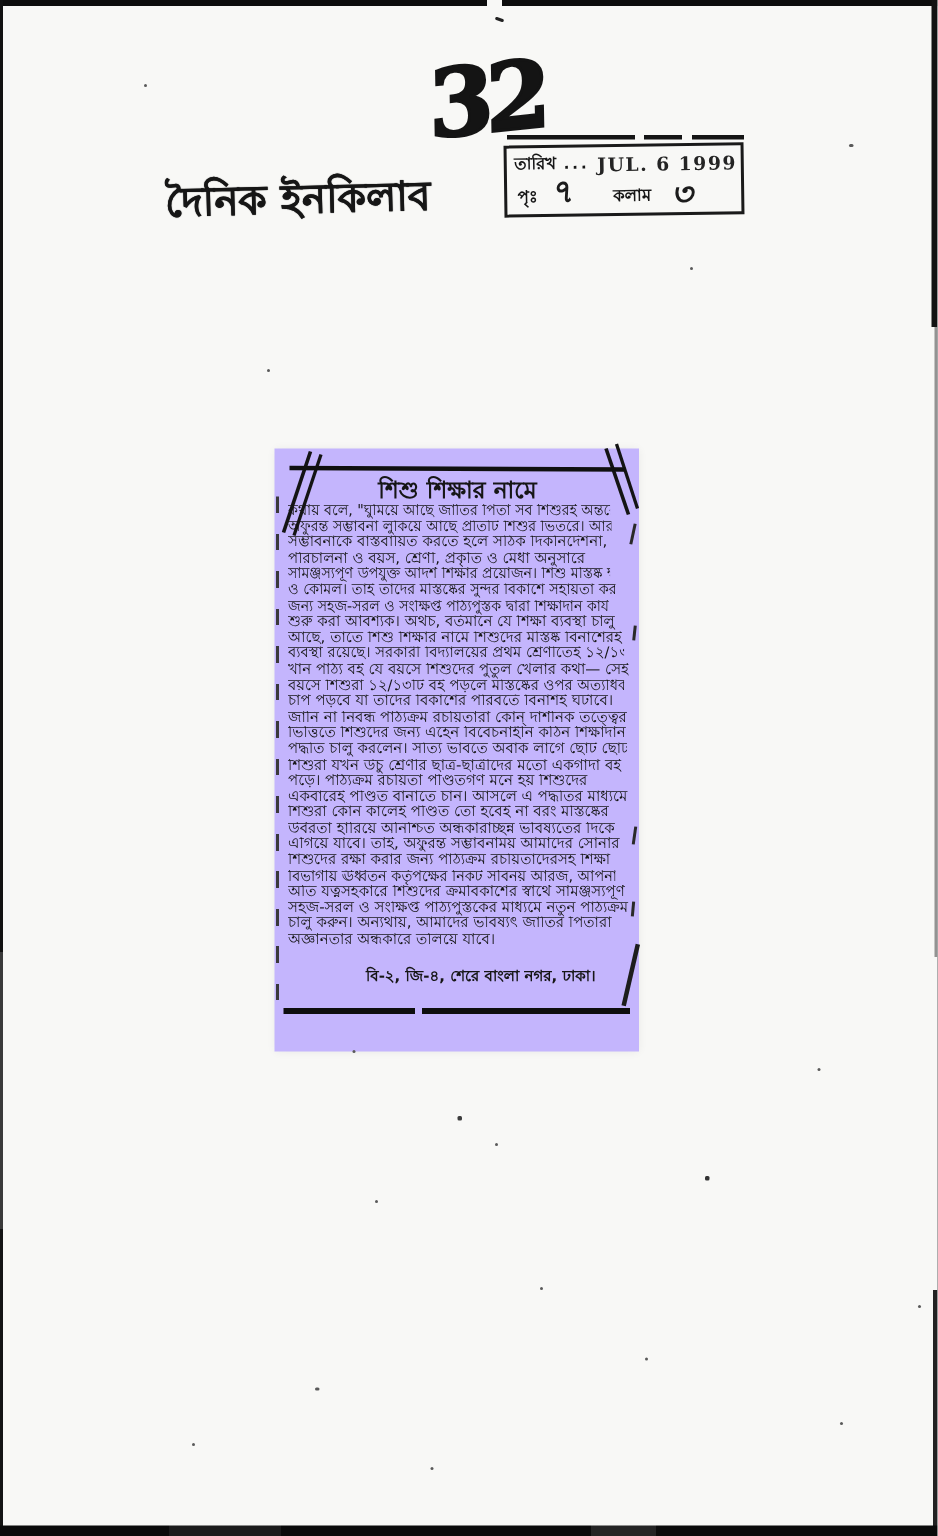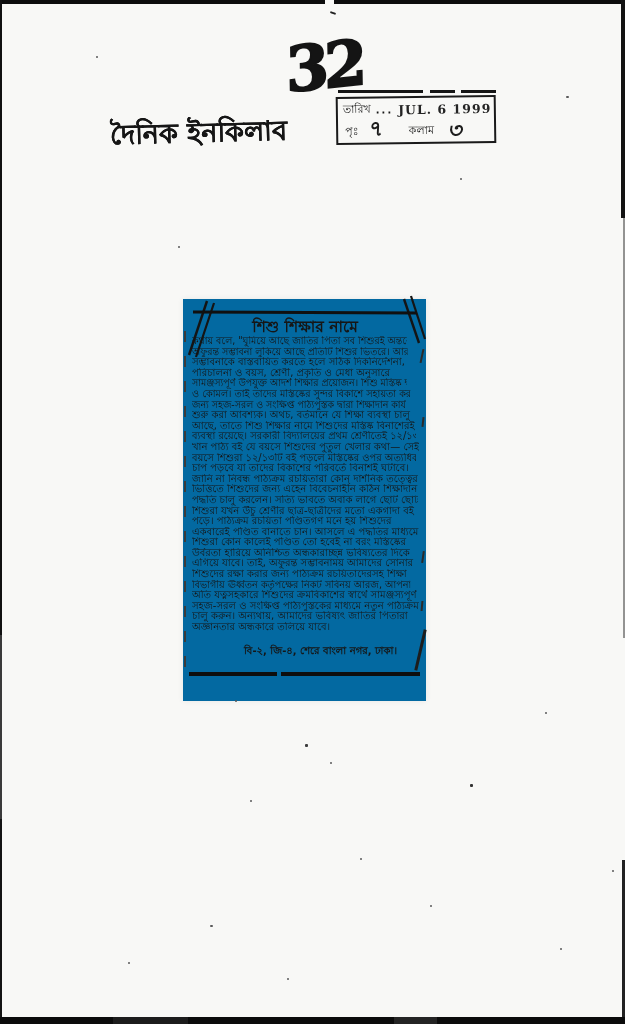--- a/index.html
+++ b/index.html
@@ -29,32 +29,32 @@
   .masthead-text{font-size:27px;font-weight:bold;white-space:nowrap;overflow:hidden;width:180px;
     text-shadow:0 0 .6px #000;}
   
   .stamp-topline{position:absolute;left:338px;top:90px;width:158px;height:2.5px;
     background:linear-gradient(90deg,#151515 0 54%,transparent 54% 58%,#151515 58% 74%,transparent 74% 78%,#151515 78% 100%);}
   .stamp-box{position:absolute;left:336px;top:96px;width:160px;height:48px;
     border:2px solid #1a1a1a;transform:rotate(-.8deg);box-sizing:border-box;}
   .stamp-row{display:flex;align-items:center;white-space:nowrap;}
   .stamp-row1{margin:2px 5px 0;gap:5px;}
   .stamp-row2{margin:0 7px;gap:5px;height:24px;}
-  .stamp-label{font-size:11px;font-weight:normal;}
+  .stamp-label{font-size:11px;font-weight:bold;}
   .stamp-dots{font-size:10px;letter-spacing:2px;font-weight:bold;}
   .stamp-date{font-family:"DejaVu Serif",serif;font-weight:bold;font-size:12.5px;
     letter-spacing:1px;color:#242424;}
   .hand-num{font-family:"DejaVu Serif",serif;font-style:italic;font-weight:bold;
     font-size:22px;line-height:1;color:#1c1c1c;}
   .hand-page{transform:rotate(-10deg);margin:-6px 10px 0 4px;}
   .hand-col{transform:rotate(9deg);margin:-2px 0 0 8px;}
   .stamp-col-label{margin-left:12px;}
   
   .clipping{position:absolute;left:183px;top:299px;width:243px;height:402px;
-    background:#0369a1;box-shadow:0 0 6px rgba(0,0,0,.07);}
+    background:#c4b5fd;box-shadow:0 0 6px rgba(0,0,0,.07);}
   .clip-marks{position:absolute;left:0;top:-4px;width:243px;height:64px;overflow:visible;}
   .clip-top-rule{position:absolute;left:10px;top:12px;width:224px;height:3px;
     background:#101010;transform:rotate(.25deg);}
   .clip-left-edge{position:absolute;left:1px;top:32px;bottom:24px;width:2px;
     background:repeating-linear-gradient(180deg,#3a3a3a 0 11px,transparent 11px 25px);}
   .clip-headline{position:absolute;left:9px;top:16px;width:226px;text-align:center;
     font-size:15.5px;font-weight:bold;white-space:nowrap;overflow:hidden;}
   .clip-body{position:absolute;left:9px;top:37px;width:227px;}
   .bline{height:10.6px;line-height:10.6px;font-size:10px;white-space:nowrap;overflow:hidden;}
   .sig{position:absolute;left:9px;width:227px;font-size:10px;font-weight:bold;

